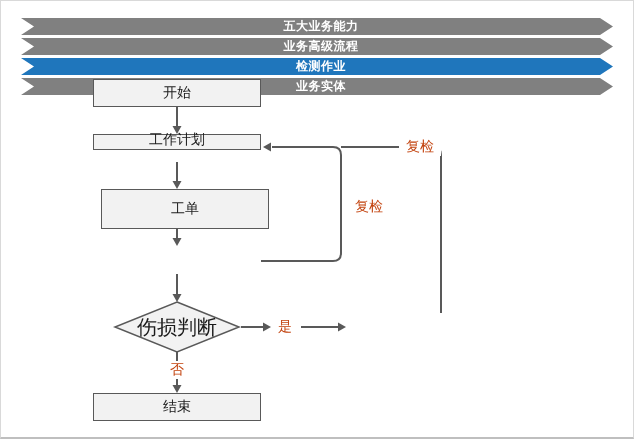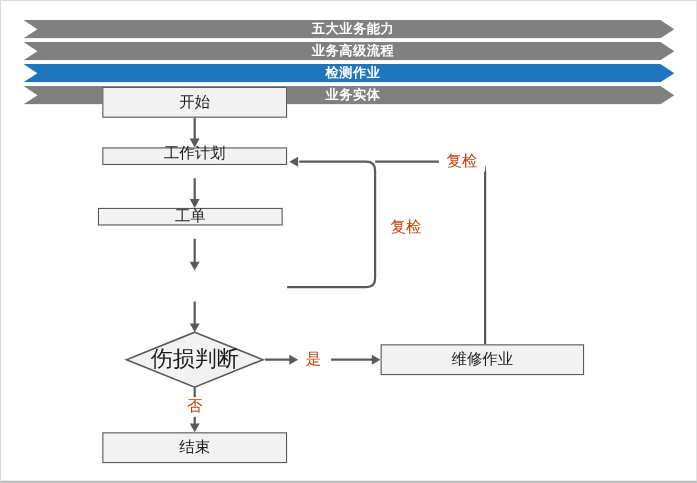--- a/index.html
+++ b/index.html
@@ -39,21 +39,21 @@
   
   .node {
     position: absolute;
     background: #f2f2f2;
     border: 1.5px solid #595959;
     display: flex; align-items: center; justify-content: center;
     font-size: 14px; color: #1a1a1a;
   }
   .n-start   { left: 92px;  top: 78px;  width: 168px; height: 28px; }
   .n-plan    { left: 92px;  top: 133px; width: 168px; height: 16px; align-items: flex-end; }
-  .n-order   { left: 88px;  top: 188px; width: 168px; height: 16px; }
+  .n-order   { left: 100px;  top: 188px; width: 168px; height: 40px; }
   .n-inspect { left: 92px;  top: 245px; width: 168px; height: 28px; }
   .n-repair  { left: 345px; top: 312px; width: 185px; height: 28px; }
   .n-end     { left: 92px;  top: 392px; width: 168px; height: 28px; }
 
   .diamond-label {
     position: absolute;
     left: 116px; top: 317px; width: 120px; height: 18px;
     text-align: center; font-size: 20px; color: #1a1a1a;
     line-height: 18px;
   }
@@ -129,23 +129,20 @@
 
   <div class="node n-start">
     <span>开始</span>
   </div>
   <div class="node n-plan">
     <span>工作计划</span>
   </div>
   <div class="node n-order">
     <span>工单</span>
   </div>
-  <div class="node n-repair">
-    <span>维修作业</span>
-  </div>
   <div class="node n-end">
     <span>结束</span>
   </div>
 
   <div class="diamond-label">伤损判断</div>
 
   <div class="edge-label l-yes">是</div>
   <div class="edge-label l-no">否</div>
   <div class="edge-label l-recheck-inner">复检</div>
   <div class="edge-label l-recheck-outer">复检</div>

